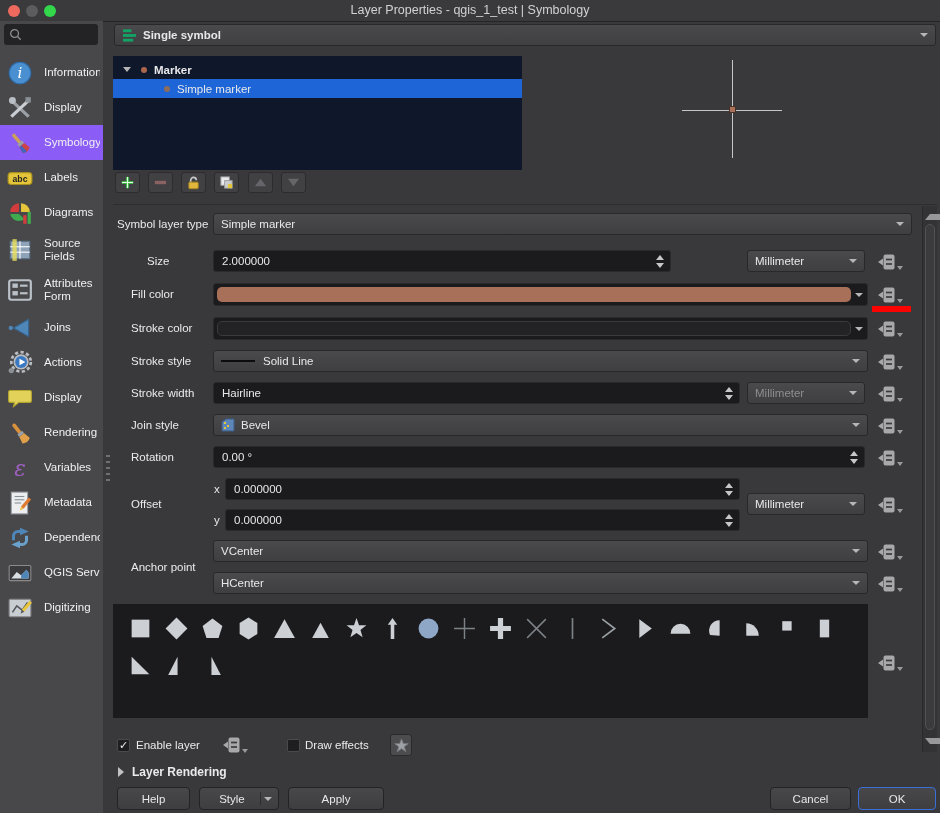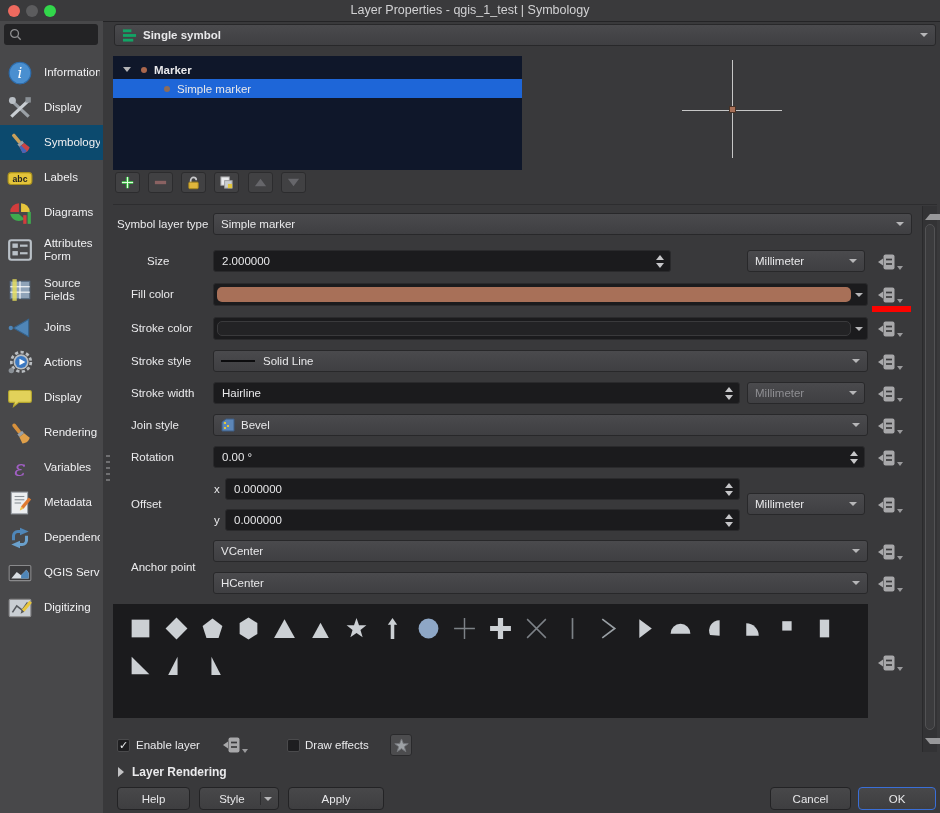--- a/index.html
+++ b/index.html
@@ -10,21 +10,21 @@
   #titlebar{left:0;top:0;width:940px;height:21px;background:#3a3a3c;border-bottom:1px solid #242426;}
   .tl{position:absolute;top:5px;width:12px;height:12px;border-radius:50%;}
   #title-text{position:absolute;left:0;right:0;top:3px;text-align:center;font-size:12.5px;color:#d2d2d4;}
   
   #sidebar{left:0;top:21px;width:103px;height:792px;background:#48484a;}
   #search-box{position:absolute;left:4px;top:3px;width:94px;height:21px;background:#232325;border-radius:3px;}
   #search-box svg{position:absolute;left:5px;top:4px;}
   #sb-list{position:absolute;left:0;top:34px;width:103px;}
   .sb-item{display:flex;align-items:center;height:35px;padding-left:7px;box-sizing:border-box;cursor:default;}
   .sb-item.two{height:40px;}
-  .sb-item.selected{background:#0c4a6e;}
+  .sb-item.selected{background:#8b5cf6;}
   .sb-ic{width:30px;height:28px;flex:0 0 30px;display:flex;align-items:center;}
   .sb-lbl{margin-left:7px;color:#f0f0f2;white-space:normal;width:56px;overflow:hidden;line-height:13px;}
   .sb-item:not(.two) .sb-lbl{white-space:nowrap;}
   
   .dd{background:linear-gradient(#4a4a4d,#3f3f42);border:1px solid #28282a;border-radius:3px;
       box-sizing:border-box;display:flex;align-items:center;padding:0 18px 0 7px;color:#e8e8ea;}
   .dd::after{content:"";position:absolute;right:7px;top:50%;margin-top:-2px;
       border-left:4px solid transparent;border-right:4px solid transparent;border-top:4px solid #b6b6b8;}
   .dd{position:absolute;}
   #tree-panel{left:113px;top:56px;width:409px;height:114px;background:#0f172a;}
@@ -162,40 +162,40 @@
               <path d="M3 13 A8 8 0 0 0 16 17.5 L11 13 Z" fill="#3faa4e"></path>
               <rect x="15" y="14" width="3" height="8" fill="#d23c3c"></rect>
               <rect x="19" y="11" width="3" height="11" fill="#3faa4e"></rect>
             </svg>
           </span>
           <span class="sb-lbl">Diagrams</span>
         </div>
         <div class="sb-item two">
           <span class="sb-ic">
             <svg width="26" height="26" viewBox="0 0 24 24">
+              <rect x="3" y="4" width="18" height="16" fill="#8fa3b8" stroke="#5a6f85"></rect>
+              <line x1="3" y1="9" x2="21" y2="9" stroke="#fff"></line>
+              <line x1="3" y1="14" x2="21" y2="14" stroke="#fff"></line>
+              <line x1="12" y1="4" x2="12" y2="20" stroke="#fff"></line>
+              <rect x="5" y="2" width="4" height="20" fill="#e8e05a" opacity="0.8"></rect>
+            </svg>
+          </span>
+          <span class="sb-lbl">Source Fields</span>
+        </div>
+        <div class="sb-item two">
+          <span class="sb-ic">
+            <svg width="26" height="26" viewBox="0 0 24 24">
               <rect x="2" y="3" width="20" height="18" rx="2" fill="none" stroke="#b9c0c7" stroke-width="2"></rect>
               <rect x="5" y="6" width="5" height="4" fill="#b9c0c7"></rect>
               <rect x="5" y="13" width="5" height="4" fill="#b9c0c7"></rect>
               <line x1="12" y1="8" x2="19" y2="8" stroke="#b9c0c7" stroke-width="2"></line>
               <line x1="12" y1="15" x2="19" y2="15" stroke="#b9c0c7" stroke-width="2"></line>
             </svg>
           </span>
           <span class="sb-lbl">Attributes Form</span>
-        </div>
-        <div class="sb-item two">
-          <span class="sb-ic">
-            <svg width="26" height="26" viewBox="0 0 24 24">
-              <rect x="3" y="4" width="18" height="16" fill="#8fa3b8" stroke="#5a6f85"></rect>
-              <line x1="3" y1="9" x2="21" y2="9" stroke="#fff"></line>
-              <line x1="3" y1="14" x2="21" y2="14" stroke="#fff"></line>
-              <line x1="12" y1="4" x2="12" y2="20" stroke="#fff"></line>
-              <rect x="5" y="2" width="4" height="20" fill="#e8e05a" opacity="0.8"></rect>
-            </svg>
-          </span>
-          <span class="sb-lbl">Source Fields</span>
         </div>
         <div class="sb-item">
           <span class="sb-ic">
             <svg width="26" height="26" viewBox="0 0 24 24">
               <polygon points="20,4 6,12 20,20" fill="#4f86b8" stroke="#36648e"></polygon>
               <circle cx="3.5" cy="12" r="2" fill="#4f86b8"></circle>
             </svg>
           </span>
           <span class="sb-lbl">Joins</span>
         </div>

